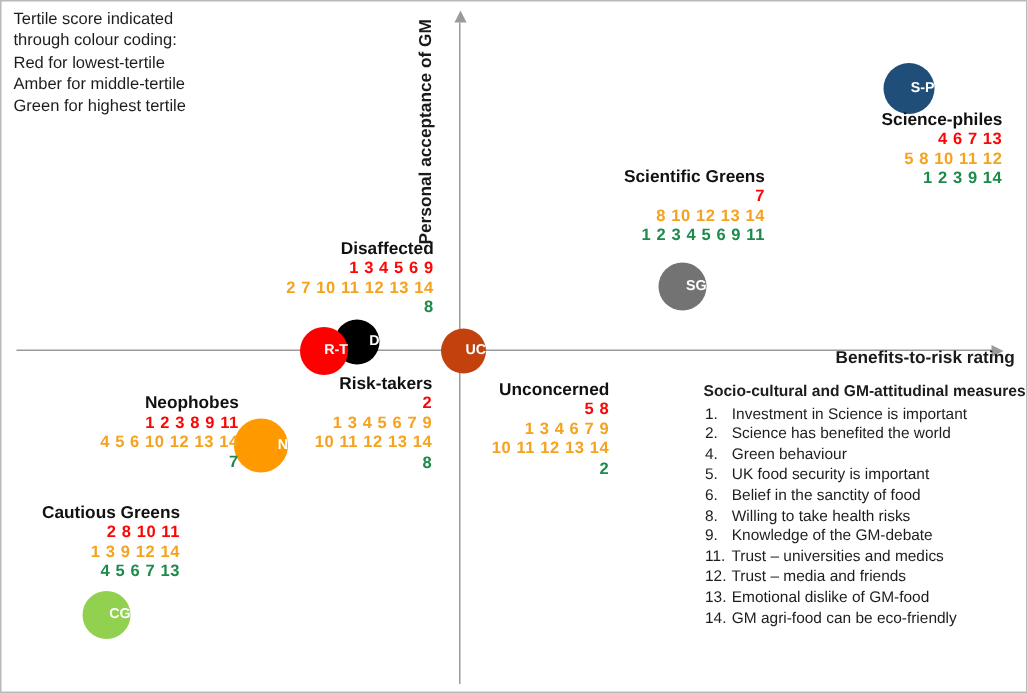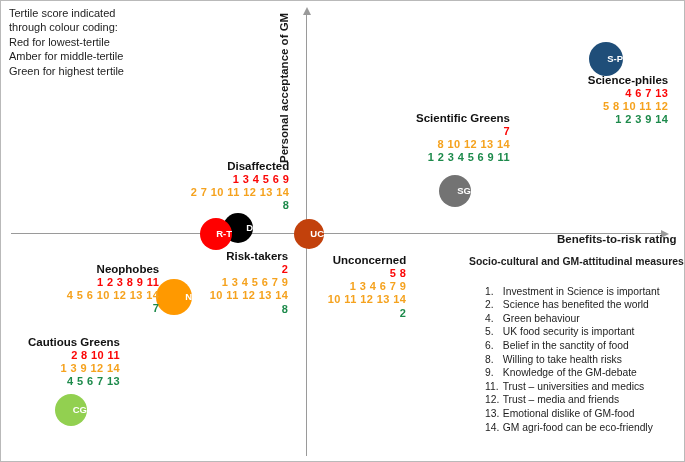--- a/index.html
+++ b/index.html
@@ -84,21 +84,21 @@
     line-height:13.6px;
     color:#1d1d1d;
     white-space:nowrap;
   }
   .measures .m-title{
     font-weight:bold;
     font-size:10.4px;
     margin-bottom:1px;
   }
   .measures ol{
-    margin:16px; padding:0;
+    margin:1px; padding:0;
     list-style:none;
   }
   .measures li{
     display:block;
   }
   .measures li .num{display:inline-block;min-width:15px;}
 
   
   .cluster{
     position:absolute;

